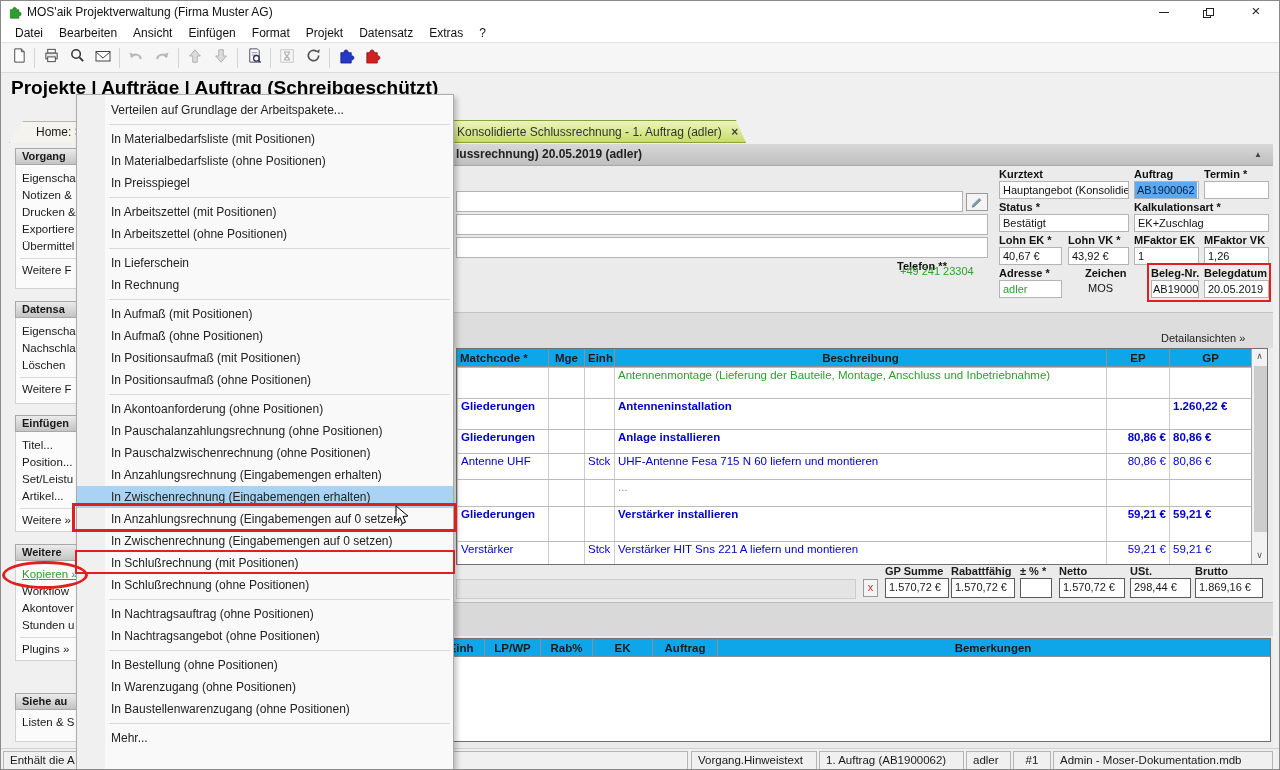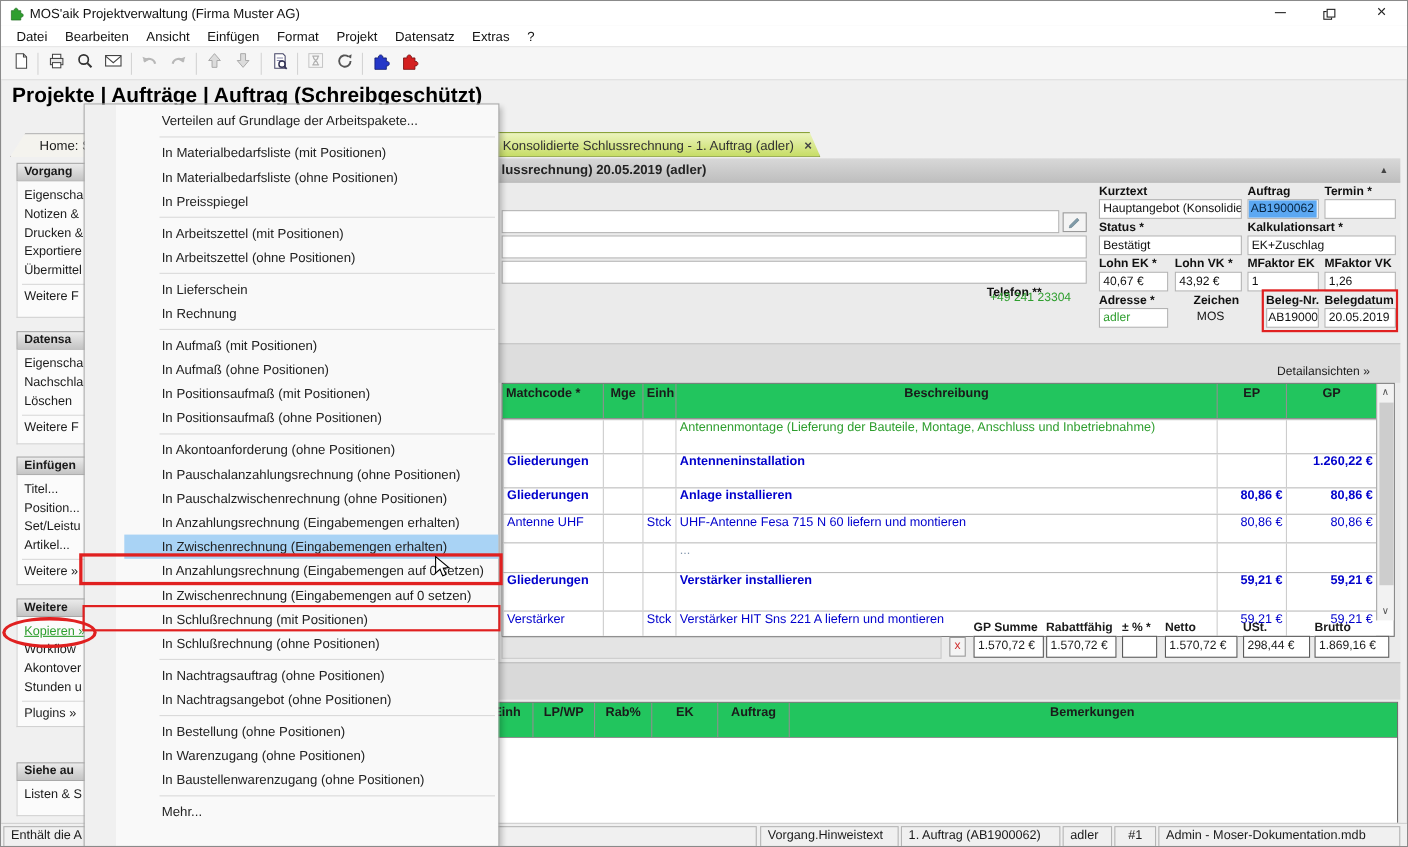--- a/index.html
+++ b/index.html
@@ -41,49 +41,49 @@
   #doc-header { left:447px; top:143px; width:825px; height:22px; background:linear-gradient(#d8d8d8,#bfbfbf); border-bottom:1px solid #a8a8a8; font-size:12px; font-weight:bold; color:#222; padding:3px 0 0 8px; }
   #collapse-btn { left:1248px; top:146px; width:18px; height:16px; font-size:8px; color:#444; text-align:center; line-height:16px; }
   .inp { background:#fff; border:1px solid #b3b3b3; }
   .flab { font-size:11px; font-weight:bold; color:#111; white-space:nowrap; }
   .fval { font-size:11px; color:#111; padding:2px 3px; white-space:nowrap; overflow:hidden; height:18px; }
   .green { color:#2e9e2e; }
   .sel { background:#5ca8f2; color:#06233f; }
   
   #detail-link { left:1160px; top:331px; font-size:11px; color:#222; }
   #item-grid { left:455px; top:347px; width:812px; border:1px solid #707070; background:#fff; }
-  .ghead { display:flex; height:32px; background:#22c55e; border-bottom:1px solid #909090; font-weight:bold; font-size:11.5px; }
+  .ghead { display:flex; height:18px; background:#0ea5e9; border-bottom:1px solid #909090; font-weight:bold; font-size:11.5px; }
   .ghead .gc { border-left:1px solid #909090; text-align:center; line-height:16px; }
   .gr { display:flex; border-top:1px solid #bcbcbc; background:#fff; }
   .gr:first-of-type { border-top:none; }
   .gc { overflow:hidden; padding:1px 3px; white-space:nowrap; font-size:11.5px; }
   .gc:first-child { border-left:none; }
   .gr .gc { border-left:1px solid #cdcdcd; }
   .w-mc{width:91px}.w-mge{width:36px}.w-einh{width:30px}.w-b{width:492px}
-  .w-ep{width:63px;text-align:right}.w-gp{width:82px;text-align:right}
+  .w-ep{width:63px;text-align:right}.w-gp{width:82px;text-align:left}
   .r-group { color:#0000cc; font-weight:bold; }
   .r-item  { color:#0000cc; }
   .r-green { color:#2e9e2e; }
   .r-more  { color:#8296ad; }
   
   #vscroll { width:17px; background:#f2f2f2; border-left:1px solid #a8a8a8; position:relative; }
   .sarr { height:16px; text-align:center; font-size:9px; color:#555; line-height:15px; }
   #vthumb { position:absolute; left:2px; top:17px; width:13px; height:166px; background:#cdcdcd; }
   
   .tlab { font-size:11px; font-weight:bold; white-space:nowrap; }
   .tbox { border:1px solid #5a5a5a; background:#fff; height:20px; font-size:11px; padding:2px 3px; white-space:nowrap; overflow:hidden; }
   #clear-btn { left:862px; top:578px; width:15px; height:18px; border:1px solid #9a9a9a; background:#f4f4f4; color:#d03030; font-size:11px; text-align:center; line-height:15px; }
   
   #detail-grid { left:436px; top:637px; width:834px; border:1px solid #707070; background:#fff; }
   .dw-einh{width:46px}.dw-lp{width:56px}.dw-rab{width:52px}.dw-ek{width:60px}.dw-auf{width:65px}.dw-bem{width:551px}
   
   #statusbar { left:0; top:747px; width:1280px; height:23px; background:#f0f0f0; border-top:1px solid #cfcfcf; }
   .scell { position:absolute; top:2px; height:19px; border:1px solid #b5b5b5; background:#f0f0f0; font-size:11.5px; padding:2px 6px; white-space:nowrap; overflow:hidden; }
   
-  #ctxmenu { left:75px; top:93px; width:378px; height:676px; background:linear-gradient(to right,#f0f0f0 0,#f0f0f0 28px,#f9f9f9 28px); border:1px solid #ababab; box-shadow:3px 3px 5px rgba(0,0,0,.22); z-index:40;padding-left:36px; }
+  #ctxmenu { left:75px; top:93px; width:378px; height:676px; background:linear-gradient(to right,#f0f0f0 0,#f0f0f0 28px,#f9f9f9 28px); border:1px solid #ababab; box-shadow:3px 3px 5px rgba(0,0,0,.22); z-index:40; }
   .mi { height:22px; line-height:22px; font-size:12px; color:#222; padding-left:34px; white-space:nowrap; overflow:hidden; }
   .mi.hl { background:#a9d3f5; }
   .msep { height:7px; position:relative; }
   .msep::after { content:""; position:absolute; left:32px; right:3px; top:3px; border-top:1px solid #dadada; }
   
   .anno { z-index:50; pointer-events:none; }
   #anno-thick { left:71px; top:502px; width:385px; height:29px; border:3px solid #e02020; }
   #anno-thin  { left:74px; top:549px; width:380px; height:24px; border:2px solid #e02020; }
   #anno-ellipse { left:1px; top:560px; width:86px; height:28px; border:3px solid #e02020; border-radius:50%; }
   #anno-formbox { left:1146px; top:262px; width:124px; height:39px; border:2px solid #e02020; }

